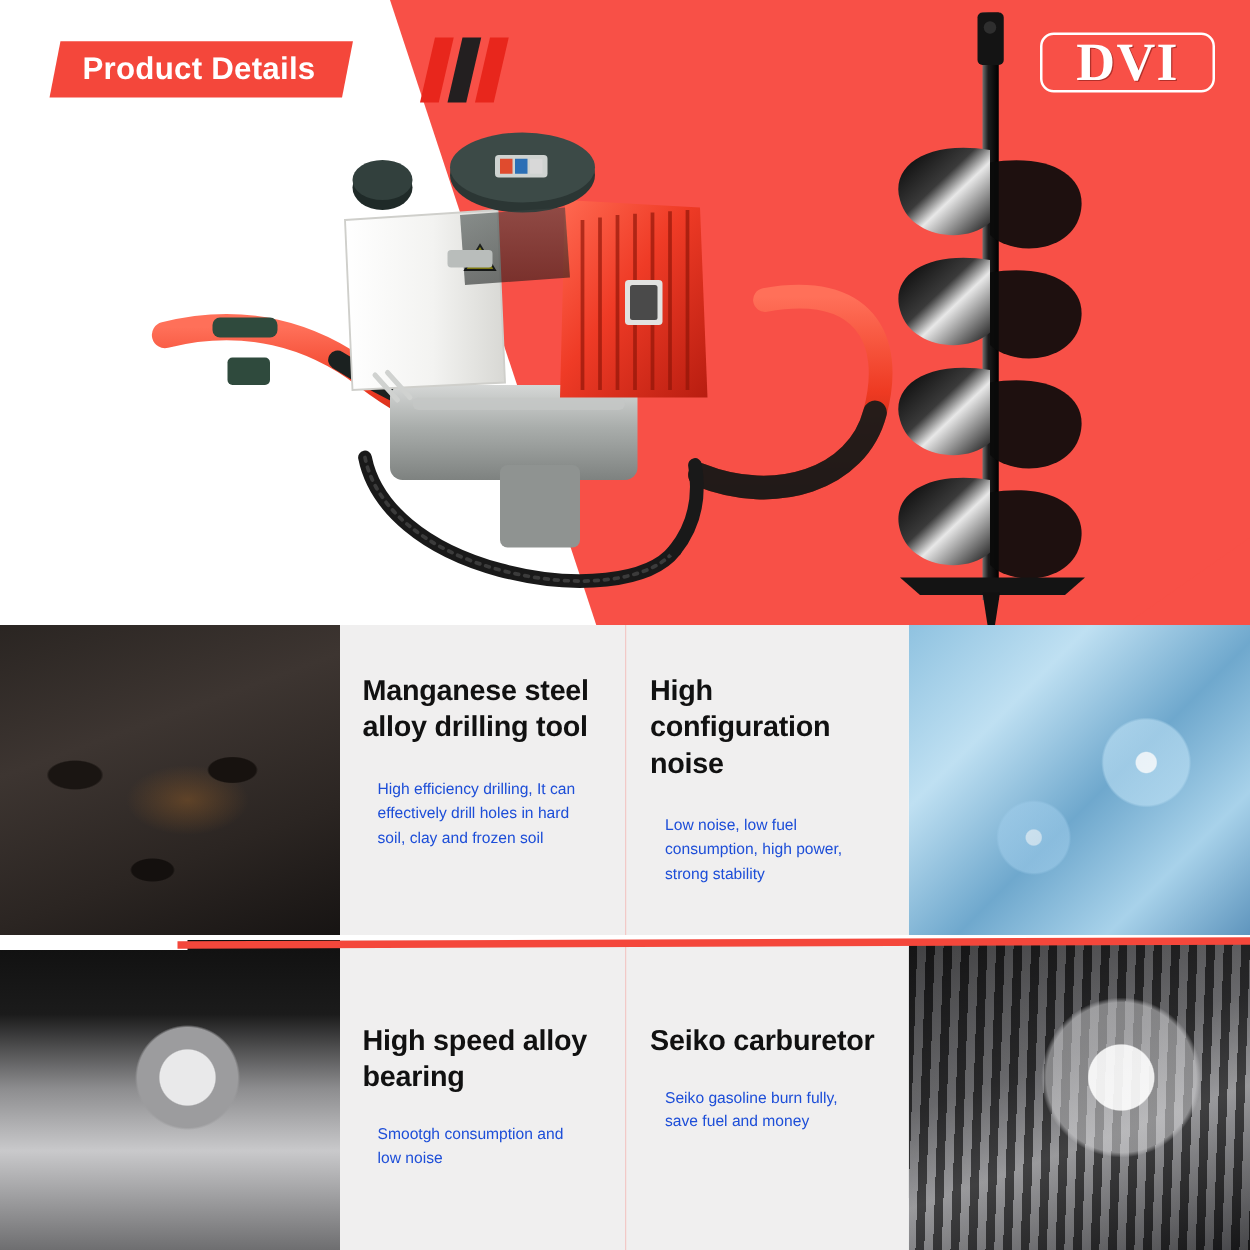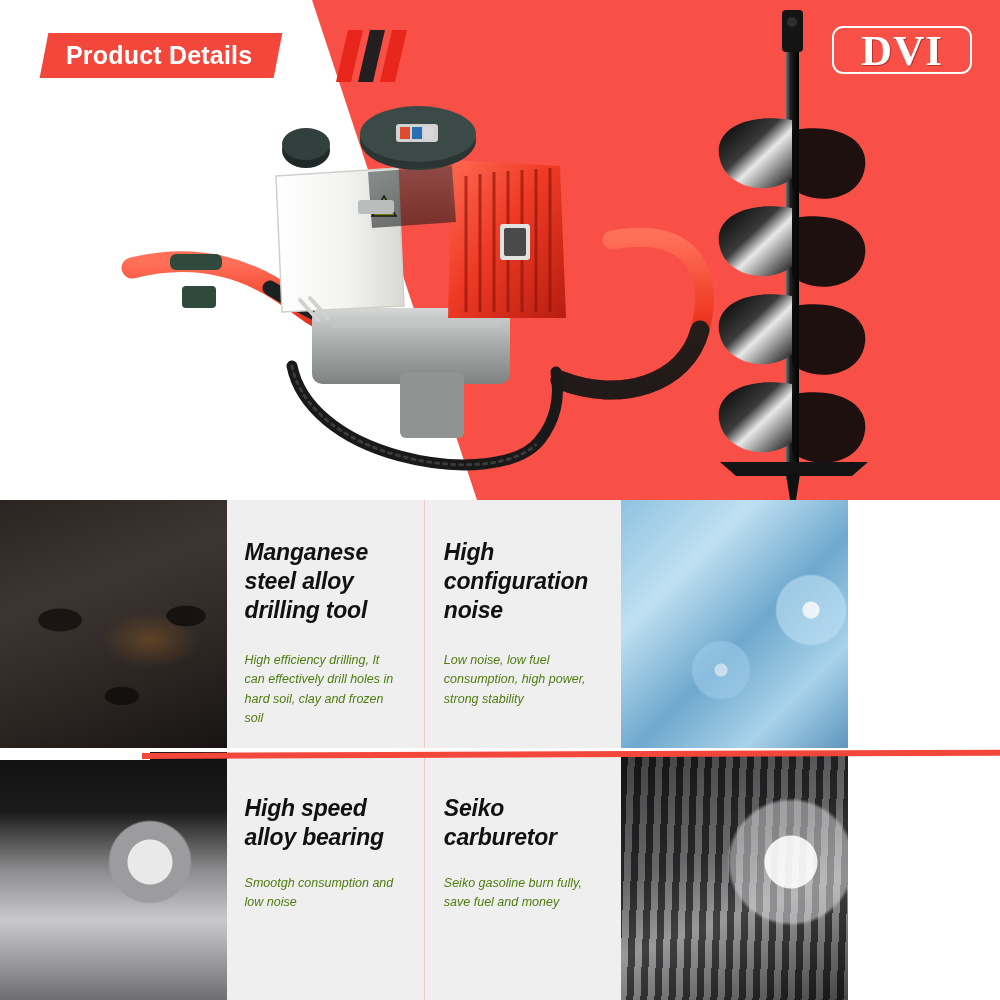--- a/index.html
+++ b/index.html
@@ -118,24 +118,23 @@
   .features {
     position: absolute;
     left: 0;
     top: 500px;
     width: 1000px;
     height: 500px;
     background: #ffffff;
   }
   .frow {
     position: relative;
-    width: 848px;
+    width: 1000px;
     height: 248px;
     display: flex;
-    font-style: italic;
   }
   .frow.row2 { margin-top: 4px; height: 248px; }
 
   .cell-img  { width: 272px; height: 100%; position: relative; overflow: hidden; }
   .cell-img.right { width: 273px; }
   .cell-text {
     width: 228px;
     height: 100%;
     background: #F0EFEF;
     box-sizing: border-box;
@@ -153,25 +152,25 @@
   .feat-title {
     font-size: 23px;
     font-weight: bold;
     color: #111111;
     line-height: 1.26;
     margin: 0 0 26px 0;
     letter-spacing: -0.2px;
   }
   .feat-desc {
     font-size: 12.5px;
-    color: #4d7c0f;
+    color: #1d4ed8;
     line-height: 1.55;
-    margin: 0;
-  }
-  .row2 .cell-text { padding-top: 42px; }
+    margin: 12px;
+  }
+  .row2 .cell-text { padding-top: 66px; }
   .row2 .feat-title { margin-bottom: 22px; }
 
   
   .row-divider {
     position: absolute;
     left: 0;
     top: 252px;
     width: 1000px;
     height: 8px;
     z-index: 8;

